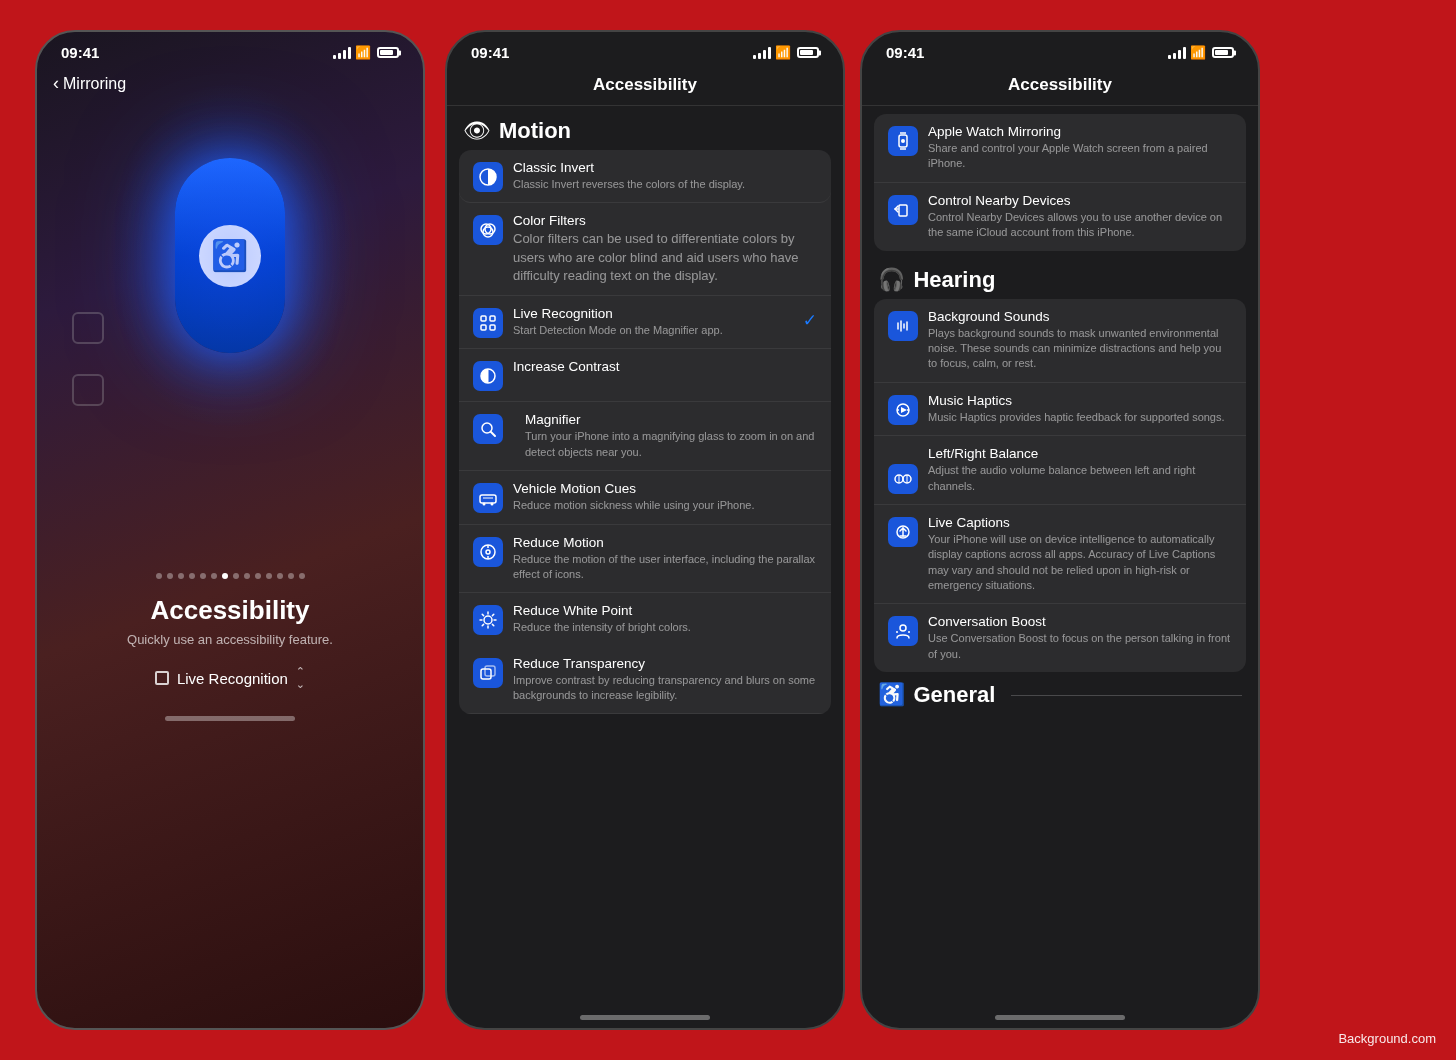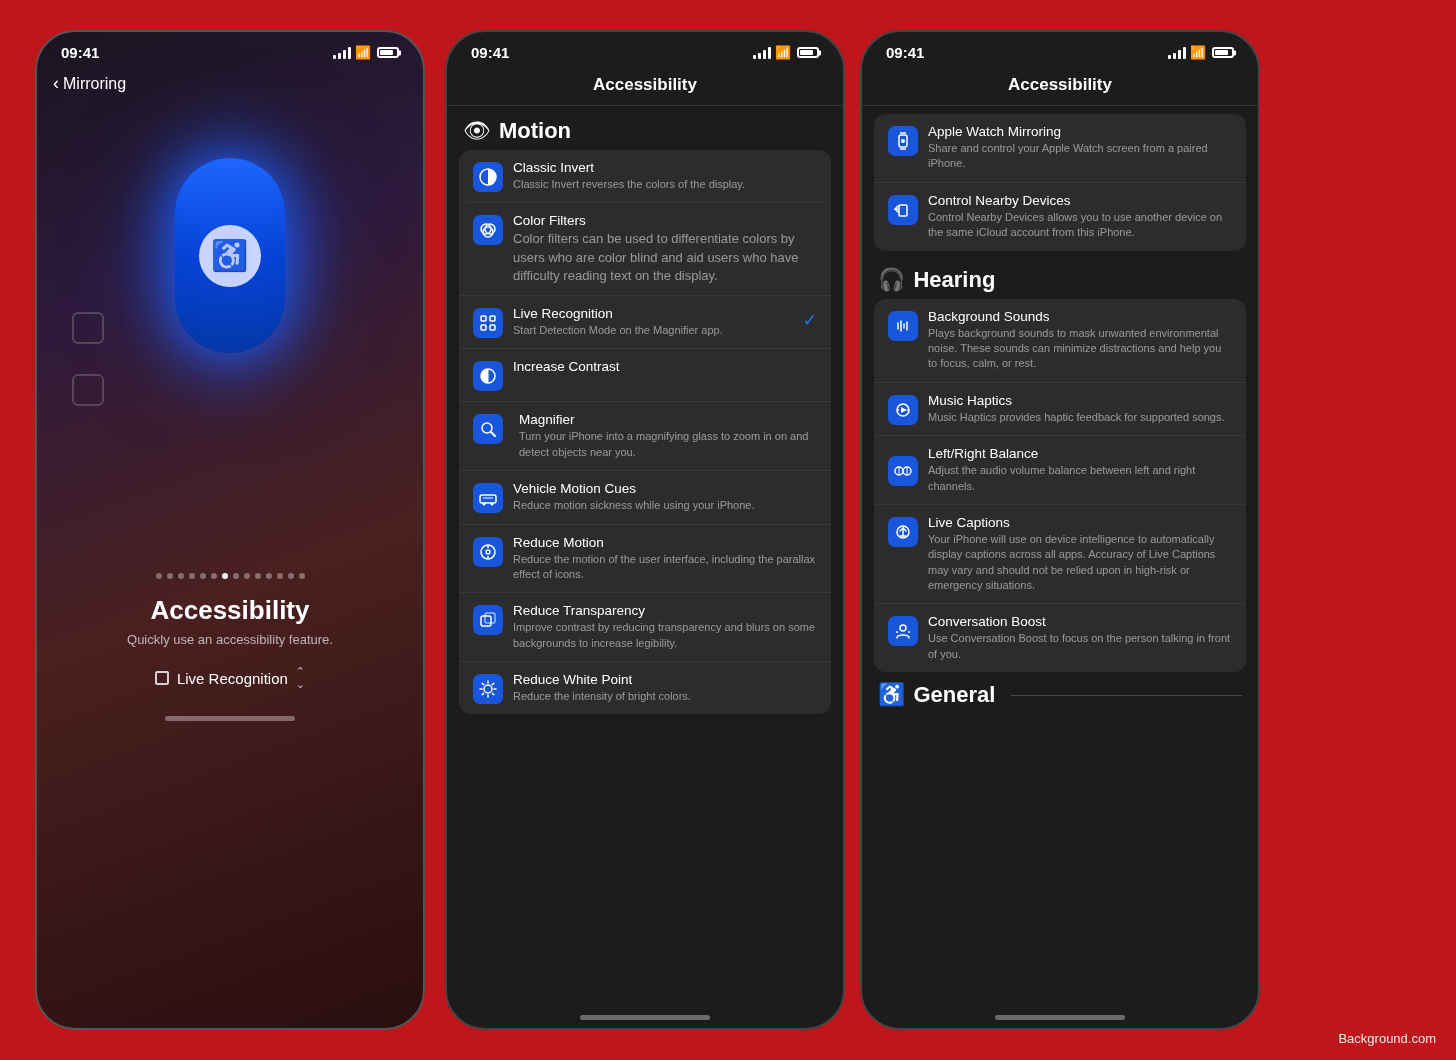--- a/index.html
+++ b/index.html
@@ -228,21 +228,21 @@
           <circle cx="9" cy="9" r="7" fill="none" stroke="#fff" stroke-width="1.5"></circle>
           <path d="M9 2 A7 7 0 0 0 9 16 Z" fill="#fff"></path>
           <line x1="9" y1="2" x2="9" y2="16" stroke="#fff" stroke-width="1"></line>
         </svg>
       </div>
       <div>
         <div style="color:#fff;font-size:13.5px;font-weight:500;margin-bottom:2px;">Increase Contrast</div>
       </div>
     </div>
 
-    <div style="display:flex;align-items:flex-start;gap:16px;padding:10px 14px;border-bottom:1px solid rgba(255,255,255,0.07);">
+    <div style="display:flex;align-items:flex-start;gap:22px;padding:10px 14px;border-bottom:1px solid rgba(255,255,255,0.07);">
       <div style="width:30px;height:30px;border-radius:7px;background:#1a56db;display:flex;align-items:center;justify-content:center;flex-shrink:0;margin-top:2px;">
         <svg width="18" height="18" viewBox="0 0 18 18">
           <circle cx="8" cy="8" r="5" fill="none" stroke="#fff" stroke-width="1.5"></circle>
           <line x1="12" y1="12" x2="16" y2="16" stroke="#fff" stroke-width="2" stroke-linecap="round"></line>
         </svg>
       </div>
       <div>
         <div style="color:#fff;font-size:13.5px;font-weight:500;margin-bottom:2px;">Magnifier</div>
         <div style="color:rgba(255,255,255,0.5);font-size:11px;line-height:1.4;">Turn your iPhone into a magnifying glass to zoom in on and detect objects near you.</div>
       </div>
@@ -268,33 +268,20 @@
         <svg width="18" height="18" viewBox="0 0 18 18">
           <circle cx="9" cy="9" r="7" fill="none" stroke="#fff" stroke-width="1.5"></circle>
           <circle cx="9" cy="9" r="2" fill="none" stroke="#fff" stroke-width="1.5"></circle>
           <line x1="9" y1="2" x2="9" y2="5" stroke="#fff" stroke-width="1.5"></line>
           <line x1="9" y1="13" x2="9" y2="16" stroke="#fff" stroke-width="1.5"></line>
         </svg>
       </div>
       <div>
         <div style="color:#fff;font-size:13.5px;font-weight:500;margin-bottom:2px;">Reduce Motion</div>
         <div style="color:rgba(255,255,255,0.5);font-size:11px;line-height:1.4;">Reduce the motion of the user interface, including the parallax effect of icons.</div>
-      </div>
-    </div>
-
-    <div style="display:flex;align-items:flex-start;gap:10px;padding:10px 14px;border-bottom:1px solid rgba(255,255,255,0.07);">
-      <div style="width:30px;height:30px;border-radius:7px;background:#1a56db;display:flex;align-items:center;justify-content:center;flex-shrink:0;margin-top:2px;">
-        <svg width="18" height="18" viewBox="0 0 18 18">
-          <rect x="2" y="5" width="10" height="10" rx="2" fill="none" stroke="#fff" stroke-width="1.5"></rect>
-          <rect x="6" y="2" width="10" height="10" rx="2" fill="none" stroke="#fff" stroke-width="1.5" opacity="0.6"></rect>
-        </svg>
-      </div>
-      <div>
-        <div style="color:#fff;font-size:13.5px;font-weight:500;margin-bottom:2px;">Reduce Transparency</div>
-        <div style="color:rgba(255,255,255,0.5);font-size:11px;line-height:1.4;">Improve contrast by reducing transparency and blurs on some backgrounds to increase legibility.</div>
       </div>
     </div>
 
     <div style="display:flex;align-items:flex-start;gap:10px;padding:10px 14px;">
       <div style="width:30px;height:30px;border-radius:7px;background:#1a56db;display:flex;align-items:center;justify-content:center;flex-shrink:0;margin-top:2px;">
         <svg width="18" height="18" viewBox="0 0 18 18">
           <circle cx="9" cy="9" r="4" fill="none" stroke="#fff" stroke-width="1.5"></circle>
           <line x1="9" y1="1" x2="9" y2="3" stroke="#fff" stroke-width="1.5" stroke-linecap="round"></line>
           <line x1="9" y1="15" x2="9" y2="17" stroke="#fff" stroke-width="1.5" stroke-linecap="round"></line>
           <line x1="1" y1="9" x2="3" y2="9" stroke="#fff" stroke-width="1.5" stroke-linecap="round"></line>
@@ -303,20 +290,33 @@
           <line x1="13.4" y1="13.4" x2="14.8" y2="14.8" stroke="#fff" stroke-width="1.5" stroke-linecap="round"></line>
           <line x1="14.8" y1="3.2" x2="13.4" y2="4.6" stroke="#fff" stroke-width="1.5" stroke-linecap="round"></line>
           <line x1="4.6" y1="13.4" x2="3.2" y2="14.8" stroke="#fff" stroke-width="1.5" stroke-linecap="round"></line>
         </svg>
       </div>
       <div>
         <div style="color:#fff;font-size:13.5px;font-weight:500;margin-bottom:2px;">Reduce White Point</div>
         <div style="color:rgba(255,255,255,0.5);font-size:11px;line-height:1.4;">Reduce the intensity of bright colors.</div>
       </div>
     </div>
+
+    <div style="display:flex;align-items:flex-start;gap:10px;padding:10px 14px;border-bottom:1px solid rgba(255,255,255,0.07);">
+      <div style="width:30px;height:30px;border-radius:7px;background:#1a56db;display:flex;align-items:center;justify-content:center;flex-shrink:0;margin-top:2px;">
+        <svg width="18" height="18" viewBox="0 0 18 18">
+          <rect x="2" y="5" width="10" height="10" rx="2" fill="none" stroke="#fff" stroke-width="1.5"></rect>
+          <rect x="6" y="2" width="10" height="10" rx="2" fill="none" stroke="#fff" stroke-width="1.5" opacity="0.6"></rect>
+        </svg>
+      </div>
+      <div>
+        <div style="color:#fff;font-size:13.5px;font-weight:500;margin-bottom:2px;">Reduce Transparency</div>
+        <div style="color:rgba(255,255,255,0.5);font-size:11px;line-height:1.4;">Improve contrast by reducing transparency and blurs on some backgrounds to increase legibility.</div>
+      </div>
+    </div>
   </div>
 
   <div style="position:absolute;bottom:8px;left:0;right:0;display:flex;align-items:center;justify-content:center;">
     <div style="width:130px;height:5px;background:rgba(255,255,255,0.35);border-radius:3px;"></div>
   </div>
 </div>
 
 <div style="position:absolute;left:860px;top:30px;width:400px;height:1000px;border-radius:40px;overflow:hidden;border:2px solid #444;background:#1c1c1e;">
 
   <div class="status-bar">
@@ -399,21 +399,21 @@
           <circle cx="4" cy="9" r="1" fill="#fff"></circle>
           <circle cx="14" cy="9" r="1" fill="#fff"></circle>
         </svg>
       </div>
       <div>
         <div style="color:#fff;font-size:13.5px;font-weight:500;margin-bottom:2px;">Music Haptics</div>
         <div style="color:rgba(255,255,255,0.5);font-size:11px;line-height:1.4;">Music Haptics provides haptic feedback for supported songs.</div>
       </div>
     </div>
 
-    <div style="display:flex;align-items:center;gap:10px;padding:10px 14px;border-bottom:1px solid rgba(255,255,255,0.07);">
+    <div style="display:flex;align-items:flex-end;gap:10px;padding:10px 14px;border-bottom:1px solid rgba(255,255,255,0.07);">
       <div style="width:30px;height:30px;border-radius:7px;background:#1a56db;display:flex;align-items:center;justify-content:center;flex-shrink:0;margin-top:2px;">
         <svg width="18" height="18" viewBox="0 0 18 18">
           <circle cx="5" cy="9" r="4" fill="none" stroke="#fff" stroke-width="1.5"></circle>
           <circle cx="13" cy="9" r="4" fill="none" stroke="#fff" stroke-width="1.5"></circle>
           <line x1="5" y1="5" x2="5" y2="13" stroke="#fff" stroke-width="1"></line>
           <line x1="13" y1="5" x2="13" y2="13" stroke="#fff" stroke-width="1"></line>
         </svg>
       </div>
       <div>
         <div style="color:#fff;font-size:13.5px;font-weight:500;margin-bottom:2px;">Left/Right Balance</div>

